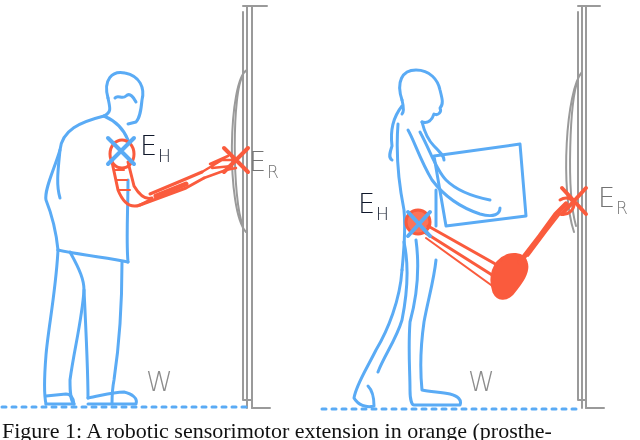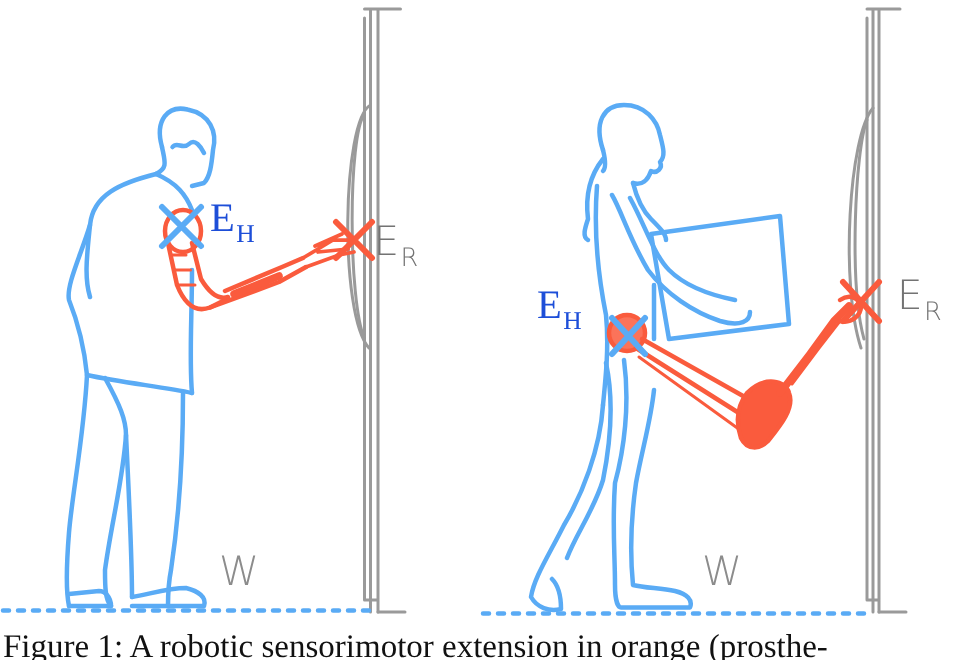--- a/index.html
+++ b/index.html
@@ -1,20 +1,20 @@
 <!DOCTYPE html>
 <html><head>
 <meta charset="utf-8">
 <style>
   html, body { margin: 0; padding: 0; background: #ffffff; }
   body { width: 640px; height: 440px; overflow: hidden; position: relative; font-family: "Liberation Sans", sans-serif; }
   #figure { position: absolute; left: 0; top: 0; width: 640px; height: 415px; }
   .label { position: absolute; font-family: "DejaVu Sans", sans-serif; font-weight: 300; font-size: 27px; line-height: 1; }
   .label sub { font-size: 17px; vertical-align: -7px; margin-left: 1px; }
-  .blue { color: #1d4ed8; font-family: Liberation Serif, serif; }
+  .blue { color: #0f172a; }
   .orange { color: #737373; }
   .gray { color: #8c8c8c; }
   .caption { position: absolute; left: 2px; top: 418px; width: 700px; white-space: nowrap; font-family: "Liberation Serif", serif; font-size: 22px; color: #111; }
 </style>
 </head>
 <body>
 
 <svg id="figure" viewBox="0 0 640 415" xmlns="http://www.w3.org/2000/svg">
   <g fill="none" stroke-linecap="round" stroke-linejoin="round">
 

